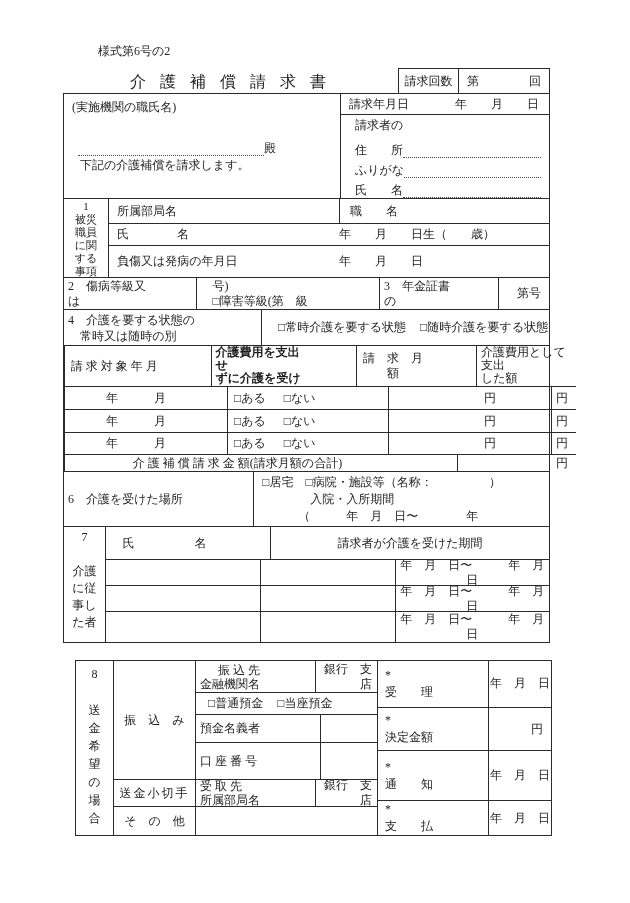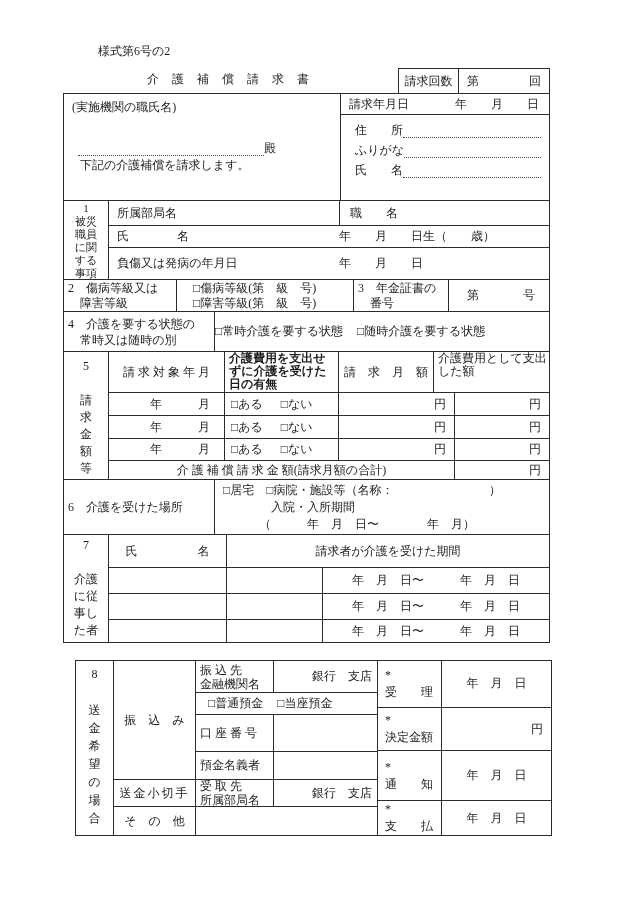--- a/index.html
+++ b/index.html
@@ -11,38 +11,38 @@
     color:#1d1d1d; font-size:12px; line-height:1.25; overflow:hidden;
   }
   .abs{ position:absolute; }
   .flex{ display:flex; }
   .col{ display:flex; flex-direction:column; }
   .vc{ display:flex; align-items:center; }
   .hc{ justify-content:center; text-align:center; }
   .rt{ justify-content:flex-end; text-align:right; }
   .pre{ white-space:pre-line; }
   .bt{ border-top:1px solid var(--ln); }
-  .bl{ border-left:1px solid var(--ln); }
+  .bl{ border-left:1px solid var(--ln);margin-left:47px; }
   .br{ border-right:1px solid var(--ln); }
   .grow{ flex:1 1 auto; }
   .dots{ border-bottom:1px dotted #4a4a4a; }
   .sp2{ letter-spacing:2px; }
   #title-box{ border:1.5px solid var(--ln); }
   #main-table{ border:1.5px solid var(--ln); }
   #bottom-table{ border:1.5px solid var(--ln); }
   .cell{ overflow:hidden; }
 </style>
 </head>
 <body>
 
 <div class="page">
 
   <div class="abs" style="left:63px;top:44px;margin-left:35px;">様式第6号の2</div>
 
-  <div class="abs hc" style="left:63px;top:72px;width:335px;font-size:12px;letter-spacing:5px;display:flex;align-items:center;justify-content:center;">介  護  補  償  請  求  書</div>
+  <div class="abs hc" style="left:63px;top:72px;width:335px;font-size:16px;letter-spacing:5px;display:flex;align-items:center;justify-content:center;">介  護  補  償  請  求  書</div>
 
   <div class="abs flex" id="title-box" style="left:398px;top:68px;width:152px;height:26px;">
     <div class="cell vc hc br" style="width:60px;">請求回数</div>
     <div class="cell vc grow" style="padding:0 8px;">
       <span>第</span>
       <span class="grow"></span>
       <span>回</span>
     </div>
   </div>
 
@@ -56,20 +56,21 @@
           <span>殿</span>
         </div>
         <div style="padding-left:16px;margin-top:2px;">下記の介護補償を請求します。</div>
       </div>
       <div class="col grow">
         <div class="cell flex" style="height:20px;padding:0 10px 0 8px;align-items:center;">
           <span>請求年月日</span>
           <span class="grow rt" style="text-align:right;">年　　月　　日</span>
         </div>
         <div class="cell col bt grow" style="padding:3px 8px 0 14px;">
+          <div style="height:20px;">請求者の</div>
           <div class="flex" style="height:20px;align-items:flex-end;">
             <span>住　　所</span>
             <span class="dots grow" style="height:13px;"></span>
           </div>
           <div class="flex" style="height:20px;align-items:flex-end;">
             <span>ふりがな</span>
             <span class="dots grow" style="height:13px;"></span>
           </div>
           <div class="flex" style="height:20px;align-items:flex-end;">
             <span>氏　　名</span>
@@ -126,21 +127,21 @@
       <div class="cell vc bl grow" style="padding:0 14px 0 18px;">
         <span>第</span>
         <span class="grow"></span>
         <span>号</span>
       </div>
     </div>
 
     <div class="flex bt" style="height:40px;">
       <div class="cell pre vc" style="width:150px;padding-left:4px;line-height:16px;">4　介護を要する状態の
 　常時又は随時の別</div>
-      <div class="cell vc bl grow" style="padding-left:0;gap:14px;">
+      <div class="cell vc bl grow" style="padding-left:16px;gap:14px;">
         <span>□常時介護を要する状態</span>
         <span>□随時介護を要する状態</span>
       </div>
     </div>
 
     <div class="flex bt" style="height:128px;">
       <div class="cell br pre hc" style="width:45px;line-height:17px;padding-top:6px;text-align:center;">5
 
 請
 求
@@ -253,34 +254,34 @@
 合</div>
 
     <div class="col br" style="width:82px;">
       <div class="cell vc hc" style="height:118px;">振　込　み</div>
       <div class="cell vc hc bt sp2" style="height:27px;">送金小切手</div>
       <div class="cell vc hc bt grow">そ　の　他</div>
     </div>
 
     <div class="col br" style="width:182px;">
       <div class="cell flex" style="height:31px;">
-        <div class="vc pre" style="width:77px;padding-left:4px;line-height:14px;">振 込 先
+        <div class="vc pre" style="width:77px;padding-left:4px;line-height:14px;text-align:right;">振 込 先
 金融機関名</div>
         <div class="vc rt bl grow" style="padding-right:5px;">銀行　支店</div>
       </div>
       <div class="cell vc bt" style="height:22px;padding-left:12px;gap:14px;">
         <span>□普通預金</span>
         <span>□当座預金</span>
       </div>
+      <div class="cell flex bt" style="height:28px;">
+        <div class="vc" style="width:77px;padding-left:4px;">預金名義者</div>
+        <div class="bl grow"></div>
+      </div>
       <div class="cell flex bt" style="height:37px;">
         <div class="vc" style="width:77px;padding-left:4px;">口 座 番 号</div>
-        <div class="bl grow"></div>
-      </div>
-      <div class="cell flex bt" style="height:28px;">
-        <div class="vc" style="width:77px;padding-left:4px;">預金名義者</div>
         <div class="bl grow"></div>
       </div>
       <div class="cell flex bt" style="height:27px;">
         <div class="vc pre" style="width:77px;padding-left:4px;line-height:14px;">受 取 先
 所属部局名</div>
         <div class="vc rt bl grow" style="padding-right:5px;">銀行　支店</div>
       </div>
       <div class="cell bt grow"></div>
     </div>
 

